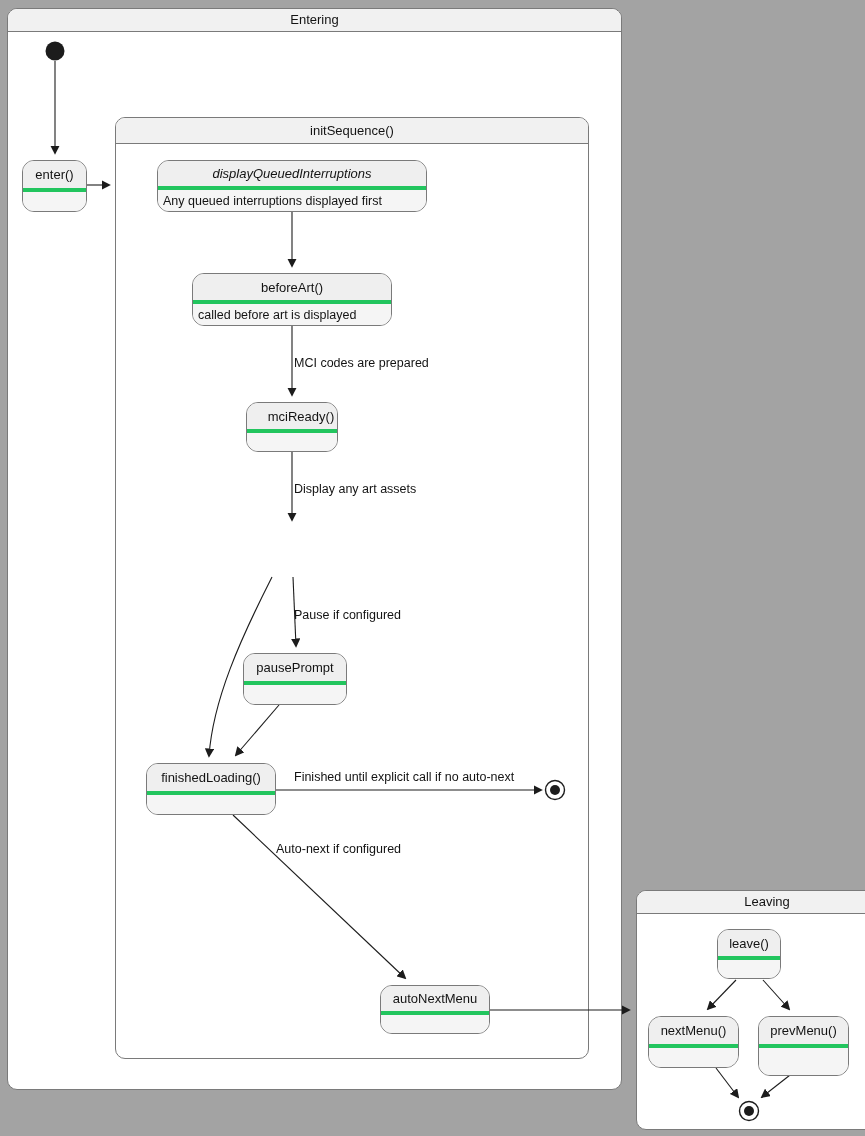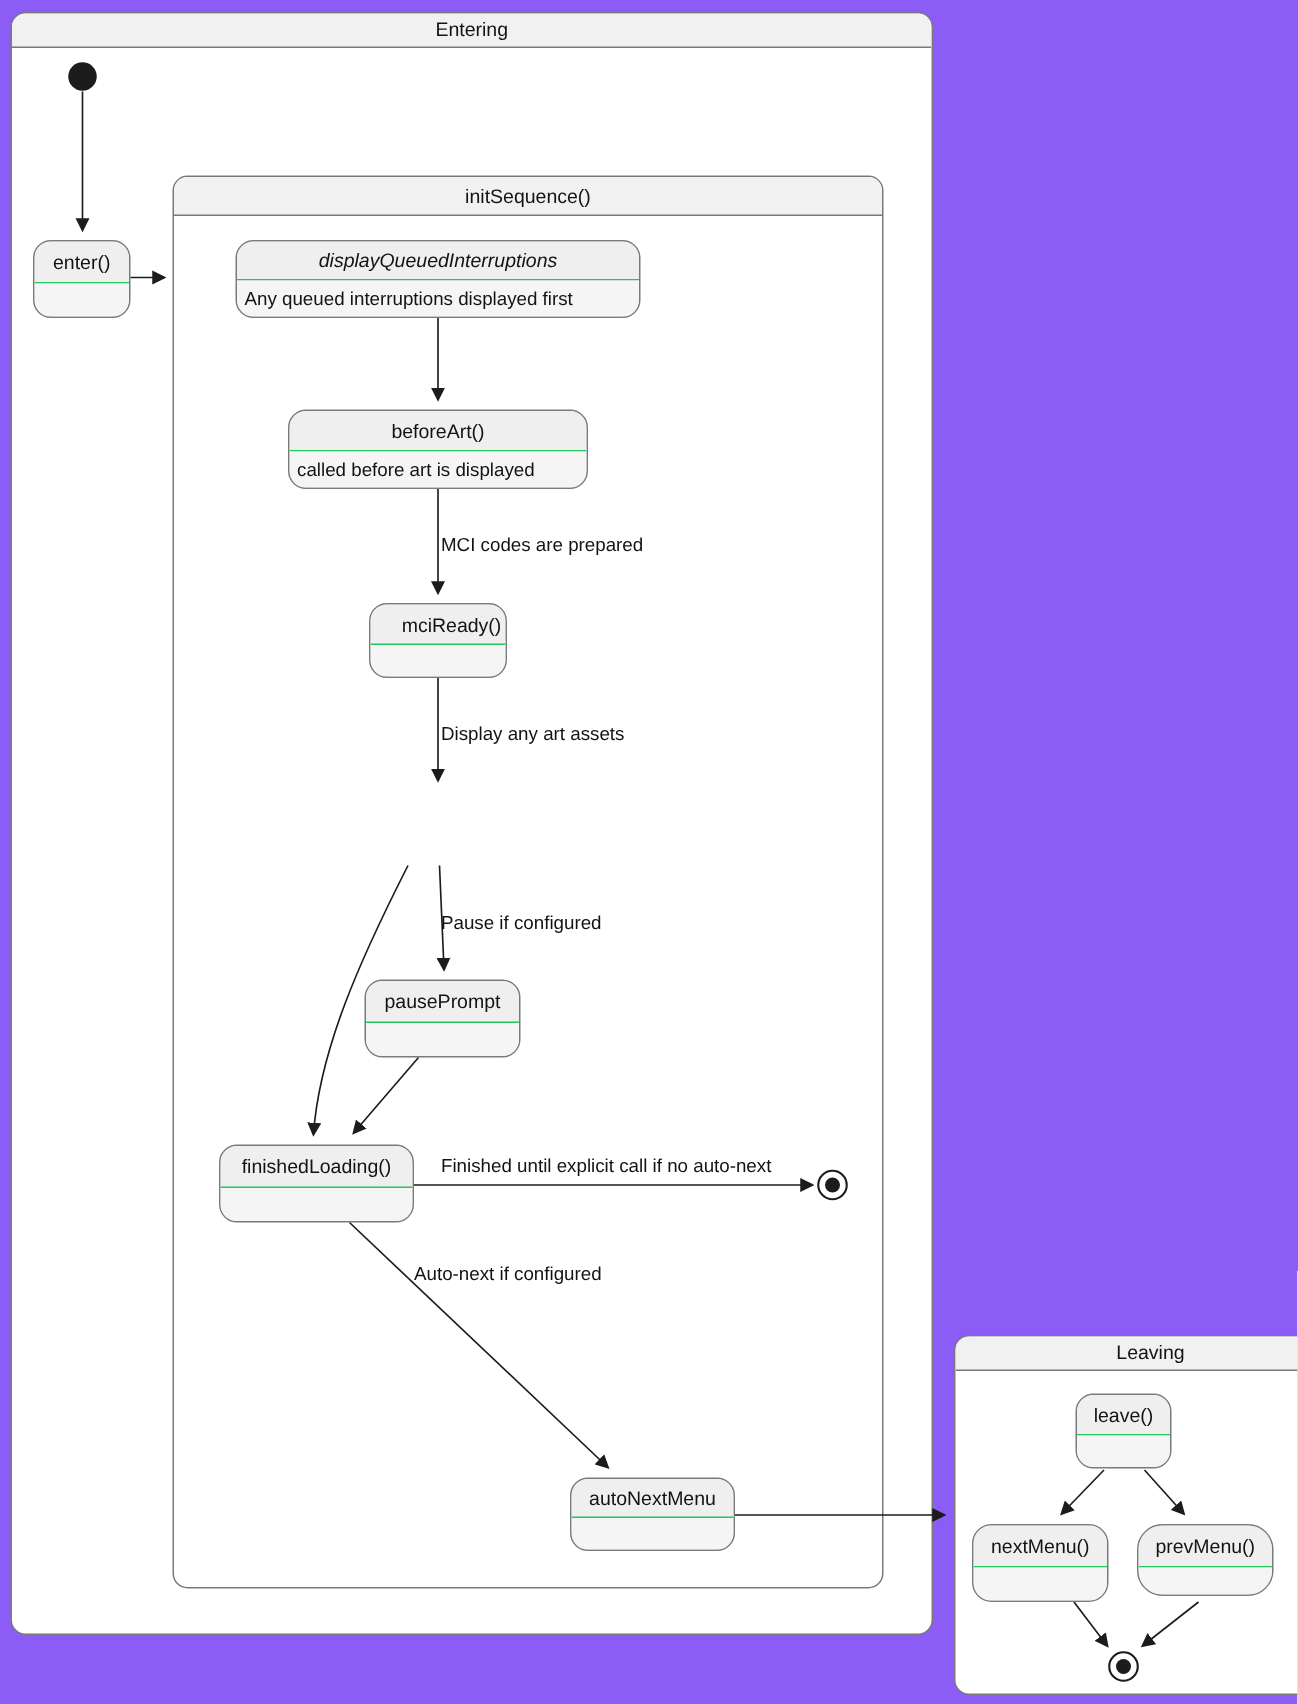--- a/index.html
+++ b/index.html
@@ -1,20 +1,20 @@
 <!DOCTYPE html>
 <html><head>
 <meta charset="utf-8">
 <style>
   html, body { margin: 0; padding: 0; background: #ffffff; }
   .canvas {
     position: relative;
     width: 865px;
     height: 1136px;
-    background: #8b5cf6;
+    background: #a3a3a3;
     font-family: "Liberation Sans", sans-serif;
     color: #131313;
     overflow: hidden;
   }
   .container {
     position: absolute;
     border: 1px solid #7a7a7a;
     border-radius: 10px;
     background: #ffffff;
     box-sizing: border-box;
@@ -41,21 +41,21 @@
     border-radius: 12px;
     background: #f5f5f5;
     box-sizing: border-box;
     overflow: hidden;
     display: flex;
     flex-direction: column;
     z-index: 3;
   }
   .state-title {
     background: #efefef;
-    border-bottom: 1px solid #22c55e;
+    border-bottom: 4px solid #22c55e;
     display: flex;
     align-items: center;
     justify-content: center;
     font-size: 13px;
     flex: 0 0 auto;
   }
   .state-body {
     flex: 1 1 auto;
     background: #f5f5f5;
     display: flex;
@@ -162,21 +162,21 @@
   <div class="state" style="left:717px; top:929px; width:64px; height:50px;">
     <div class="state-title" style="height:26px;">leave()</div>
     <div class="state-body"></div>
   </div>
 
   <div class="state" style="left:648px; top:1016px; width:91px; height:52px;border-radius:13px;">
     <div class="state-title" style="height:27px;">nextMenu()</div>
     <div class="state-body"></div>
   </div>
 
-  <div class="state" style="left:758px; top:1016px; width:91px; height:48px;border-radius:17px;">
+  <div class="state" style="left:758px; top:1016px; width:91px; height:60px;">
     <div class="state-title" style="height:27px;">prevMenu()</div>
     <div class="state-body"></div>
   </div>
 
   <div class="edge-label" style="left:294px; top:356px;">MCI codes are prepared</div>
 
   <div class="edge-label" style="left:294px; top:482px;">Display any art assets</div>
 
   <div class="edge-label" style="left:294px; top:608px;">Pause if configured</div>
 

